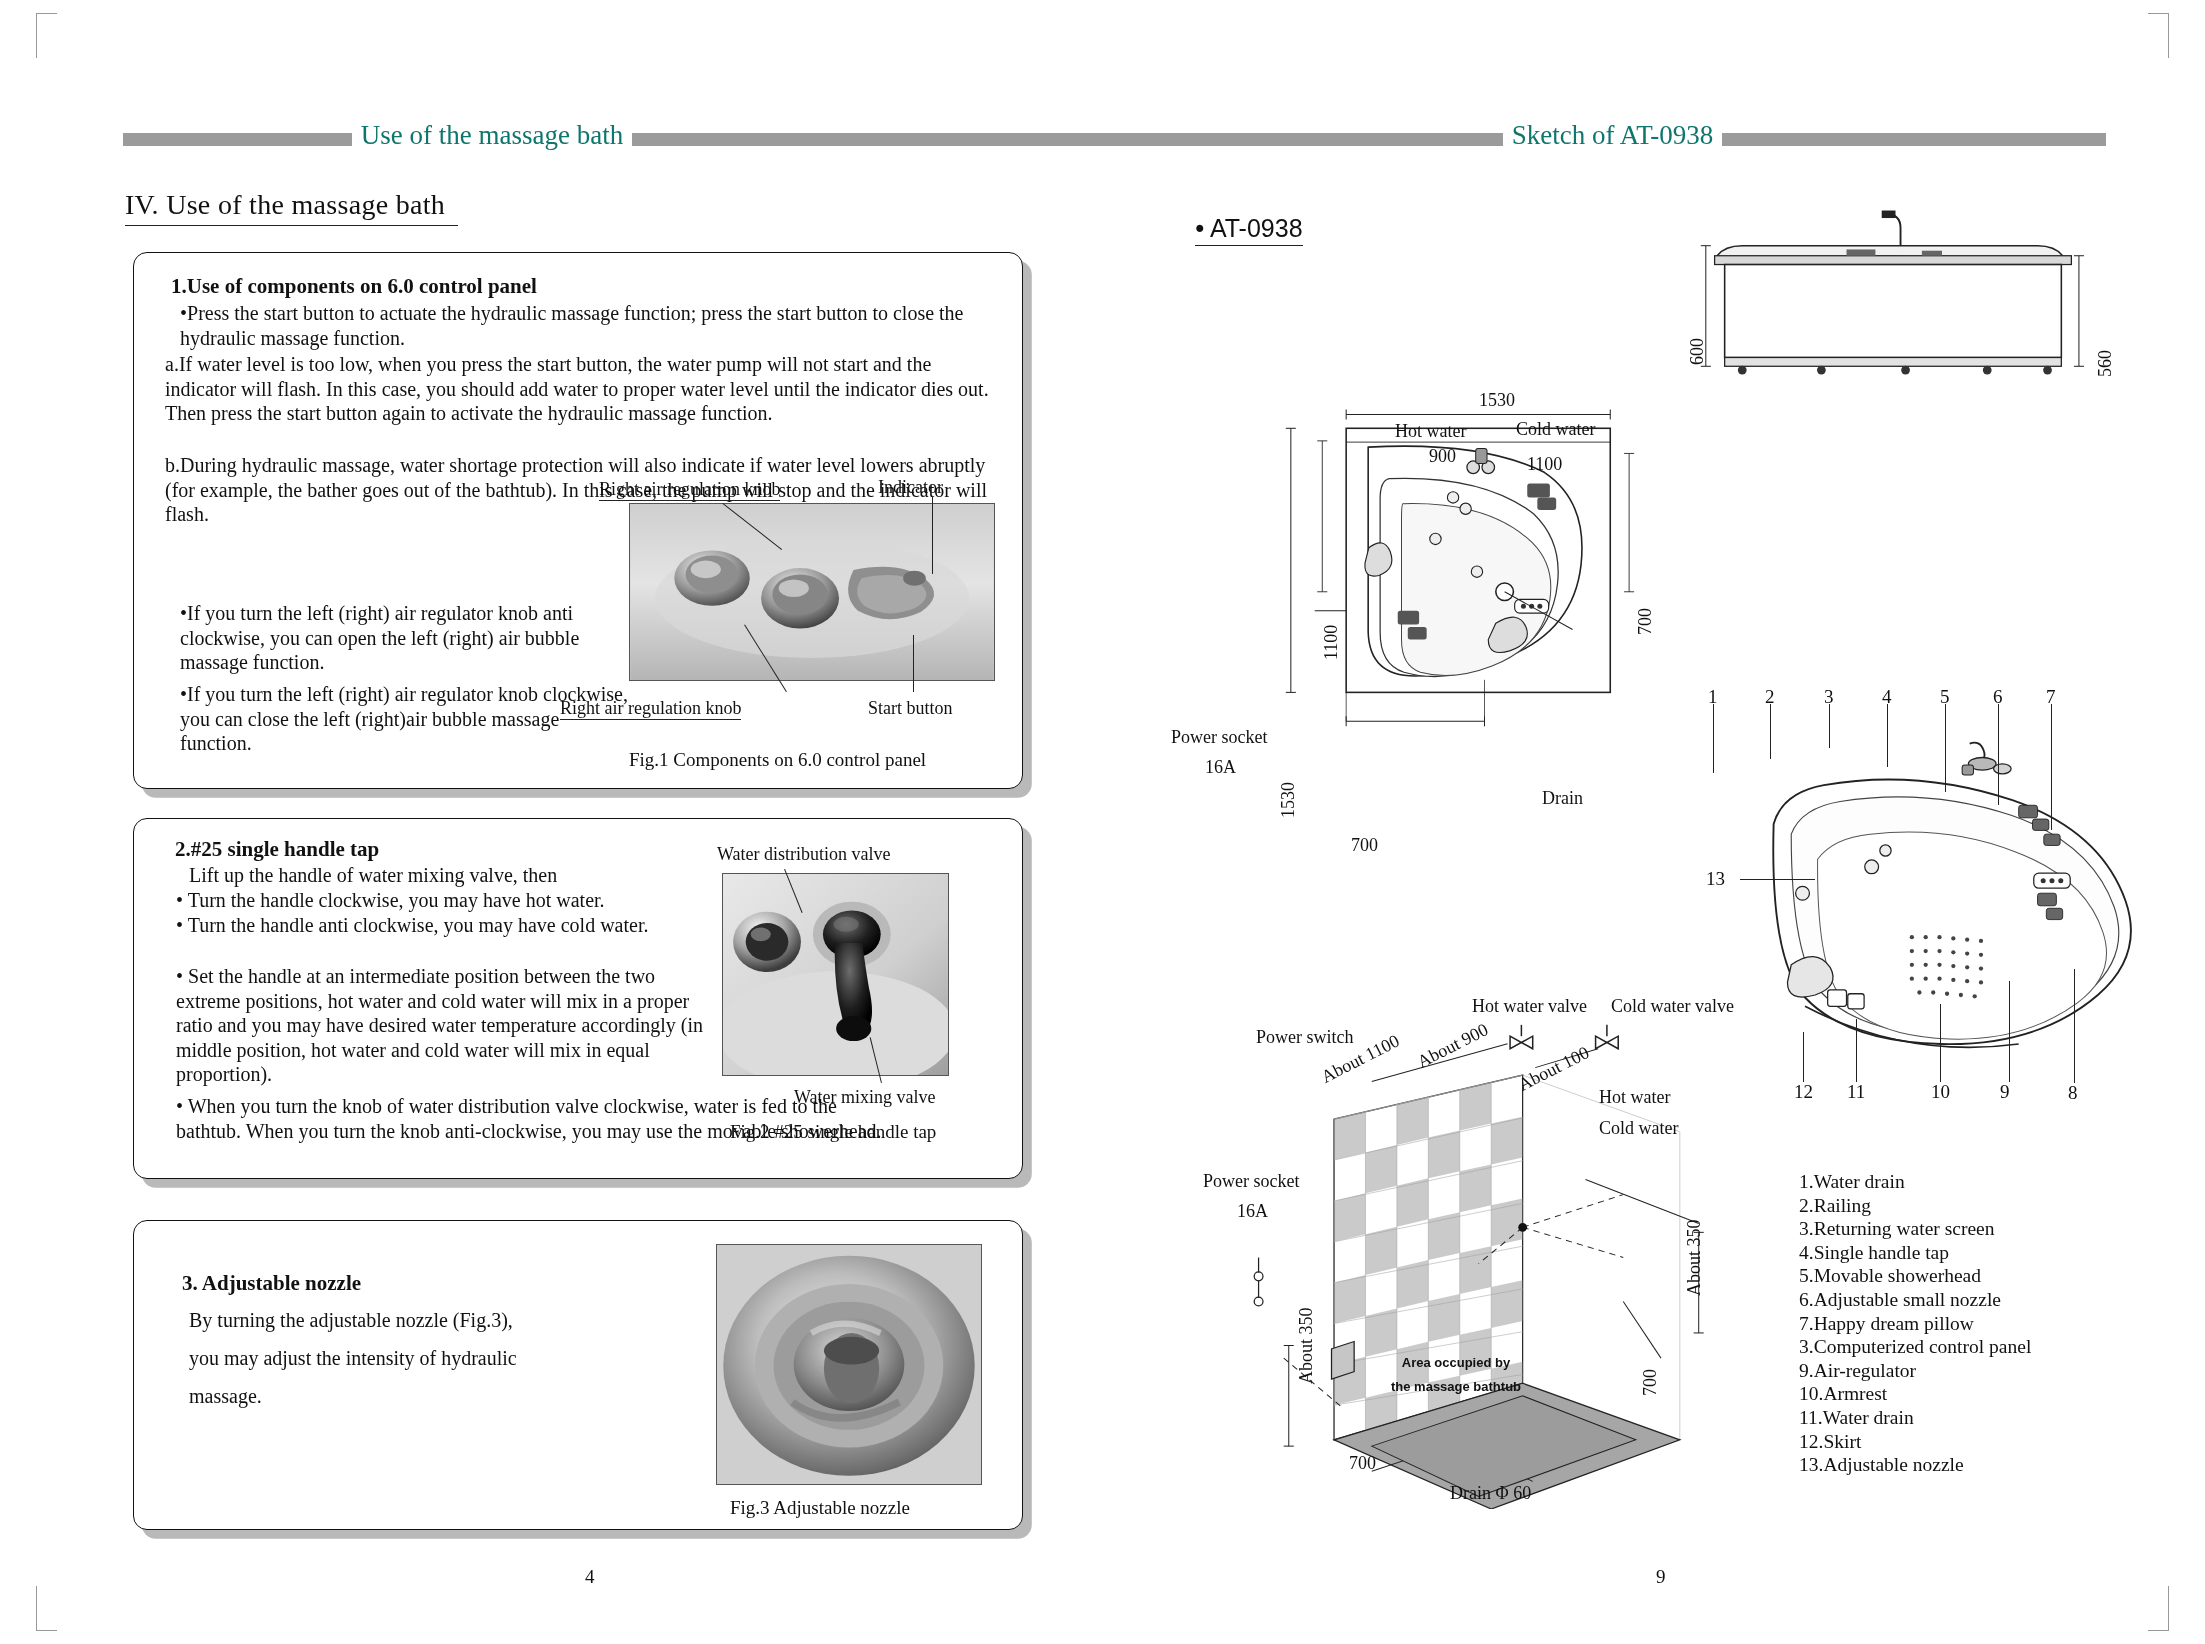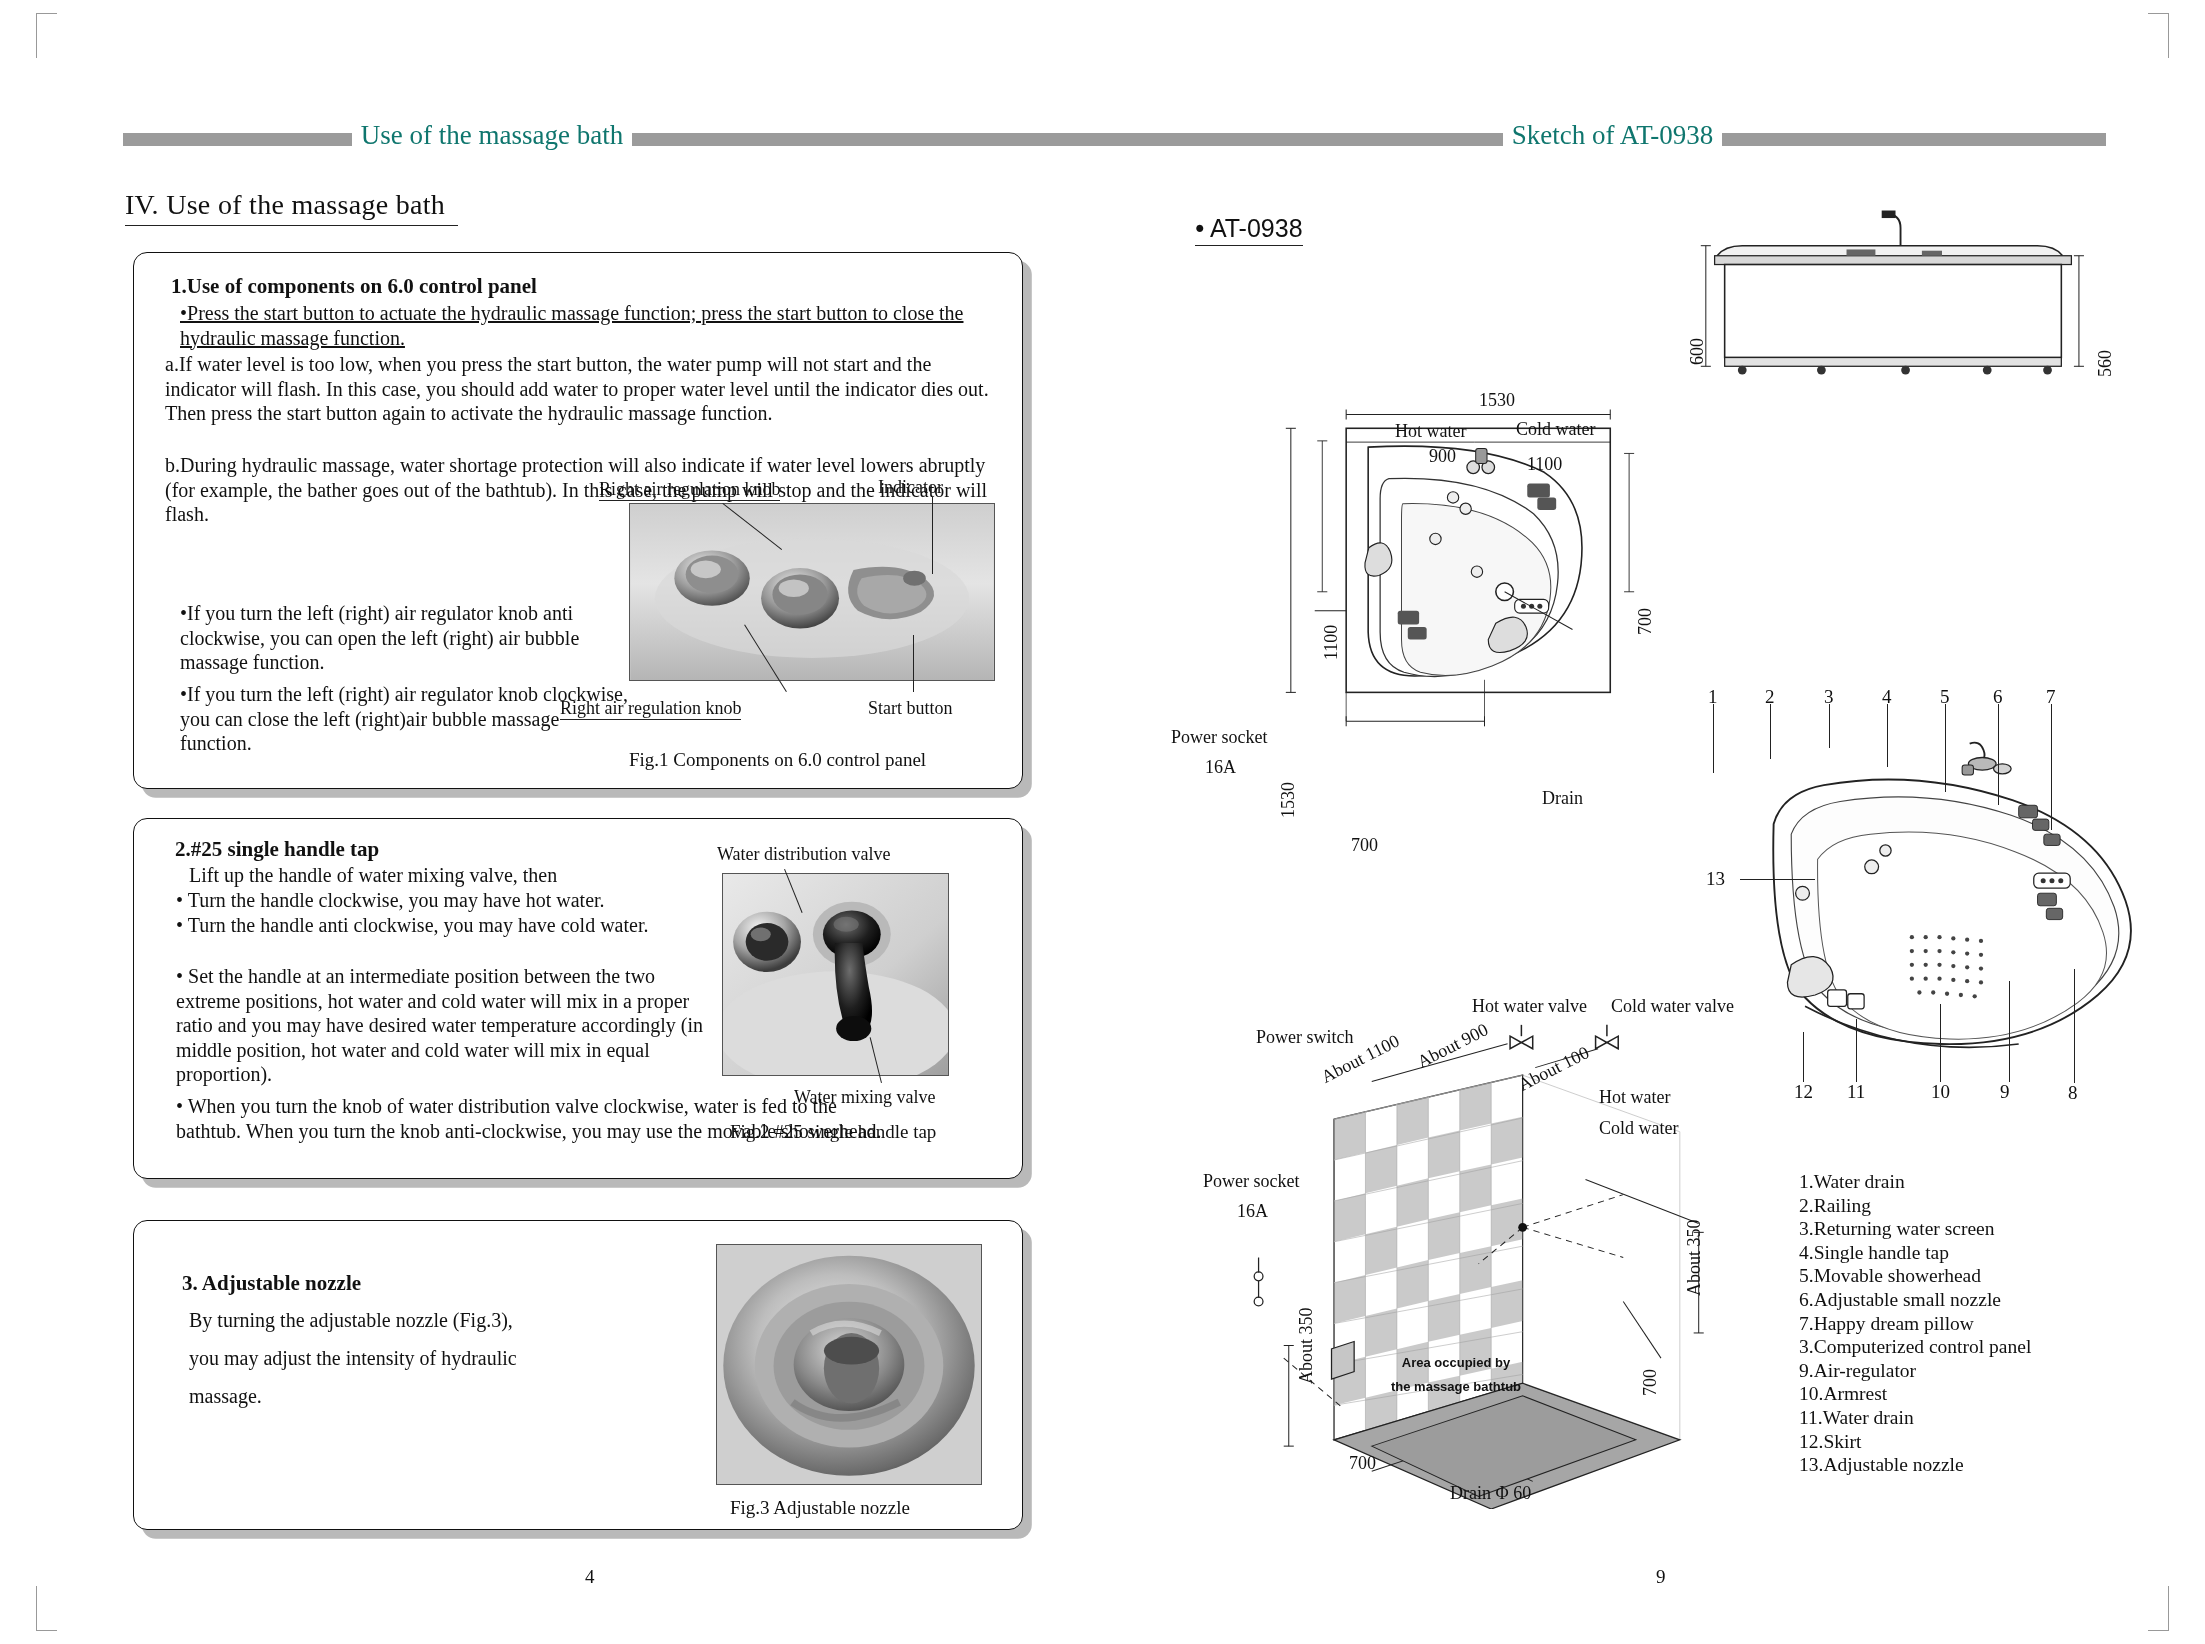--- a/index.html
+++ b/index.html
@@ -189,21 +189,21 @@
 <div class="header-band"></div>
 <div class="header-title left">Use of the massage bath</div>
 <div class="header-title right">Sketch of  AT-0938</div>
 
 <div class="section-heading">IV. Use of the massage bath</div>
 
 <div class="panel" id="panel1"></div>
 
 <div class="p-title" style="left:171px; top:274px;">1.Use of components on 6.0 control panel</div>
 
-<div class="body-txt" style="left:180px; top:301px; width:811px;text-decoration:underline;">•Press the start button to actuate the hydraulic massage function; press the start button to close the hydraulic massage function.</div>
+<div class="body-txt" style="left:180px; top:301px; width:811px;">•Press the start button to actuate the hydraulic massage function; press the start button to close the hydraulic massage function.</div>
 <div class="body-txt" style="left:165px; top:352px; width:824px;">a.If water level is too low, when you press the start button, the water pump will not start and the indicator will flash. In this case, you should add water to proper water level until the indicator dies out. Then press the start button again to activate the hydraulic massage function.</div>
 <div class="body-txt" style="left:165px; top:453px; width:824px;">b.During hydraulic massage, water shortage protection will also indicate if water level lowers abruptly (for example, the bather goes out of the bathtub). In this case, the pump will stop and the indicator will flash.</div>
 <div class="body-txt" style="left:180px; top:601px; width:453px;">•If you turn the left (right) air regulator knob anti clockwise, you can open the left (right) air bubble massage function.</div>
 <div class="body-txt" style="left:180px; top:682px; width:453px;font-family:Liberation Serif, serif;">•If you turn the left (right) air regulator knob clockwise, you can close the left (right)air bubble massage function.</div>
 
 <div class="photo" style="left:629px; top:503px; width:364px; height:176px;">
   <svg width="364" height="176" viewBox="0 0 578 280">
     <defs>
       <radialGradient id="knobA" cx="40%" cy="32%" r="72%">
         <stop offset="0%" stop-color="#f1f1f1"></stop>

